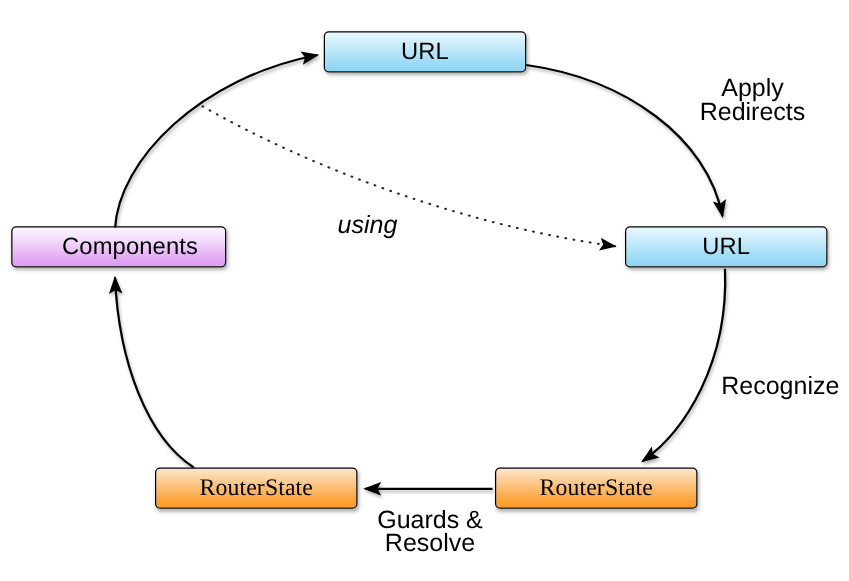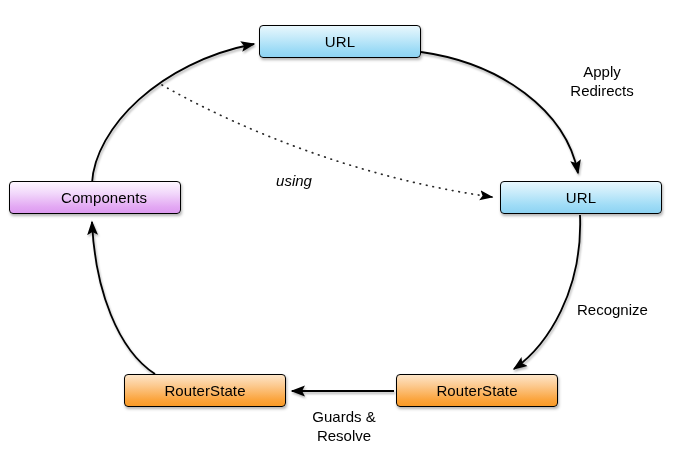--- a/index.html
+++ b/index.html
@@ -25,44 +25,45 @@
     height: 465px;
   }
   .node {
     position: absolute;
     box-sizing: border-box;
     border: 1px solid #000000;
     border-radius: 4px;
     display: flex;
     align-items: center;
     justify-content: center;
-    font-size: 15px;
+    font-size: 19px;
     color: #000000;
     letter-spacing: 0.1px;
     box-shadow: 1px 2px 3px rgba(0,0,0,0.30);
   }
   .node-url {
     background: linear-gradient(to bottom, #e8f7fd 0%, #c7ebfa 35%, #9fdcf6 75%, #8ed3f3 100%);
   }
   .node-components {
     background: linear-gradient(to bottom, #fdf6ff 0%, #f2d9fb 35%, #e3a8f3 80%, #dd9bf0 100%);
     padding-left: 18px;
   }
   .node-routerstate {
     background: linear-gradient(to bottom, #fde5c8 0%, #fcc98e 35%, #fba43c 80%, #f99a26 100%);
+    font-family: Liberation Serif, serif;
   }
   #node-url-top    { left: 259px; top: 25px;  width: 162px; height: 33px; }
   #node-url-right  { left: 500px; top: 181px; width: 162px; height: 33px; }
   #node-components { left: 9px;   top: 181px; width: 172px; height: 33px; }
   #node-routerstate-left  { left: 124px; top: 374px; width: 162px; height: 33px; }
   #node-routerstate-right { left: 396px; top: 374px; width: 162px; height: 33px; }
 
   .edge-label {
     position: absolute;
-    font-size: 15px;
+    font-size: 20px;
     color: #000000;
     text-align: center;
     line-height: 19px;
     white-space: pre-line;
   }
   #label-navigate        { left: 50px;  top: 79px;  width: 90px; text-align: left; }
   #label-apply-redirects { left: 547px; top: 62px;  width: 110px; }
   #label-using           { left: 264px; top: 171px; width: 60px; text-align: center; font-style: italic; }
   #label-recognize       { left: 577px; top: 300px; width: 95px; text-align: left; }
   #label-activate        { left: 34px;  top: 307px; width: 80px; text-align: left; }

